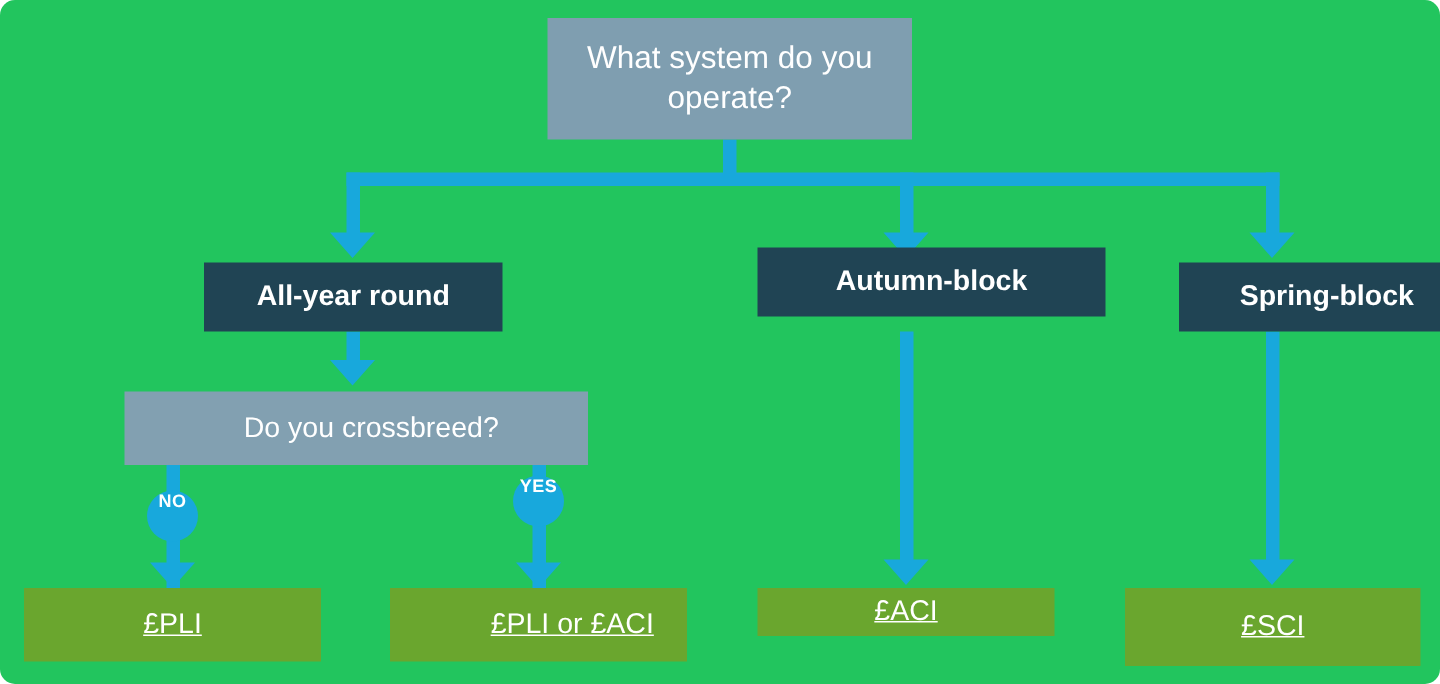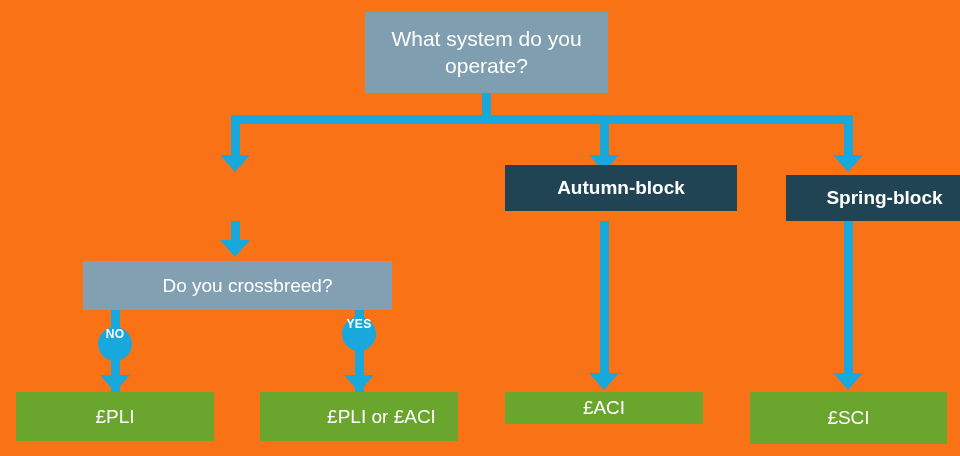--- a/index.html
+++ b/index.html
@@ -7,22 +7,23 @@
     padding: 0;
     background: #ffffff;
   }
   body {
     font-family: "Liberation Sans", sans-serif;
   }
   #chart {
     position: relative;
     width: 960px;
     height: 456px;
-    background: #f97316;
+    background: #22c55e;
     overflow: hidden;
+    border-radius: 10px;
   }
   .node {
     position: absolute;
     display: flex;
     align-items: center;
     justify-content: center;
     text-align: center;
     color: #ffffff;
     box-sizing: border-box;
     line-height: 1.25;
@@ -42,20 +43,21 @@
   }
   .node-system {
     background: #204454;
     font-size: 19px;
     font-weight: 700;
   }
   .node-result {
     background: #6aa62e;
     font-size: 19px;
     font-weight: 400;
+    text-decoration: underline;
   }
   .conn {
     position: absolute;
     background: #18a8dc;
     z-index: 1;
   }
   .arrowhead {
     position: absolute;
     width: 0;
     height: 0;
@@ -94,20 +96,23 @@
 
   <div class="conn" style="left:231px; top:115px; width:9px; height:45px;"></div>
   <div class="arrowhead" style="left:220px; top:155px;"></div>
 
   <div class="conn" style="left:600px; top:115px; width:9px; height:45px;"></div>
   <div class="arrowhead" style="left:589px; top:155px;"></div>
 
   <div class="conn" style="left:844px; top:115px; width:9px; height:45px;"></div>
   <div class="arrowhead" style="left:833px; top:155px;"></div>
 
+  <div class="node node-system" style="left:136px; top:175px; width:199px; height:46px;">
+    <span>All-year round</span>
+  </div>
 
   <div class="node node-system" style="left:505px; top:165px; width:232px; height:46px;">
     <span>Autumn-block</span>
   </div>
 
   <div class="node node-system" style="left:750px; top:175px; width:197px; height:46px;margin-left:36px;">
     <span>Spring-block</span>
   </div>
 
   <div class="conn" style="left:231px; top:221px; width:9px; height:22px;"></div>

